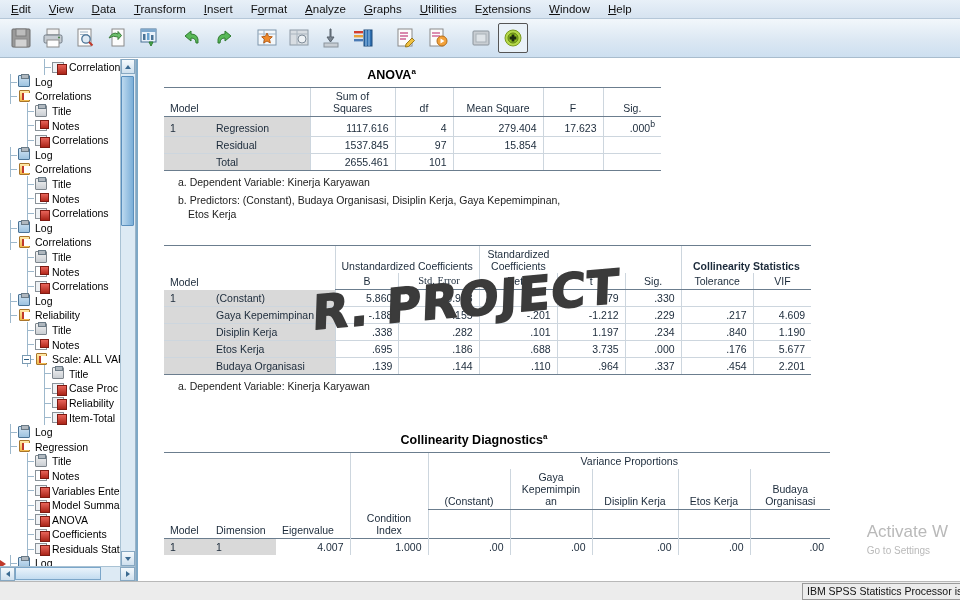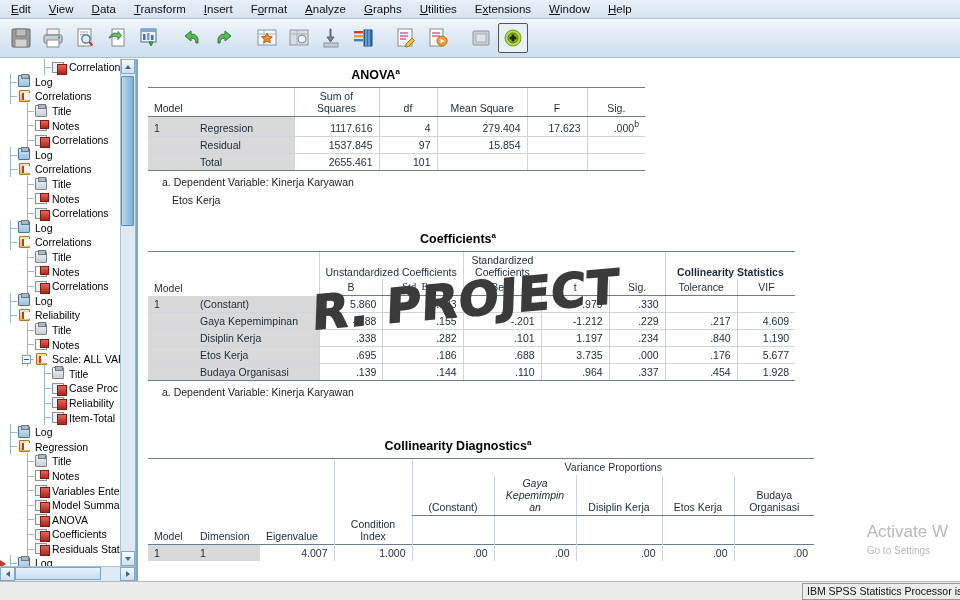--- a/index.html
+++ b/index.html
@@ -213,21 +213,21 @@
   
   .content-pane {
     flex:1; position:relative; overflow:hidden;
     background:#ffffff;
     border-left:2px solid #7fa8c6;
   }
   .content-inner {
     position:absolute; top:0; left:0;
     width:100%; height:100%;
     overflow:hidden;
-    padding:8px 0 0 0;
+    padding:8px 0 0 16px;
   }
 
   
   .tbl-block { margin-left:8px; margin-bottom:4px; }
   .tbl-title {
     text-align:center; font-weight:bold; font-size:12.5px;
     color:#000; margin-bottom:5px;
   }
   .tbl-title sup { font-size:8px; font-weight:bold; }
   table.spss {
@@ -821,30 +821,28 @@
                   <td class="num vline lastline">2655.461</td>
                   <td class="num vline lastline">101</td>
                   <td class="num vline lastline"></td>
                   <td class="num vline lastline"></td>
                   <td class="num vline lastline"></td>
                 </tr>
               </tbody>
           </table>
           <div class="footnote" style="margin-left:14px;">a. Dependent Variable: Kinerja Karyawan</div>
           <div class="footnote" style="margin-left:14px;">
+            <span>b. Predictors: (Constant), Budaya Organisasi, Disiplin Kerja, Gaya Kepemimpinan,</span>
             <span class="cont">Etos Kerja</span>
           </div>
         </div>
 
         <div class="spacer20"></div>
 
         <div class="tbl-block" style="margin-left:10px;">
-          <div class="tbl-title" style="width:620px;">
-            <span>Coefficients</span><sup>a</sup>
-          </div>
           <table class="spss">
             <tbody>
                 <tr>
               <td class="hdr-top" style="width:46px;" rowspan="2">
                 <div style="margin-top:22px;">Model</div>
               </td>
               <td class="hdr-top" style="width:125px;" rowspan="2"></td>
               <td class="hdr-top hcell vline" colspan="2" style="padding-bottom:1px;">Unstandardized Coefficients</td>
               <td class="hdr-top hcell vline" style="padding-bottom:1px;width:78px;">
                 <span>Standardized</span><br>
@@ -911,21 +909,21 @@
                 </tr>
                 <tr>
                   <td class="modelcell lastline"></td>
                   <td class="rowhdr lastline">Budaya Organisasi</td>
                   <td class="num vline lastline">.139</td>
                   <td class="num vline lastline">.144</td>
                   <td class="num vline lastline">.110</td>
                   <td class="num vline lastline">.964</td>
                   <td class="num vline lastline">.337</td>
                   <td class="num vline lastline">.454</td>
-                  <td class="num vline lastline">1.928</td>
+                  <td class="num vline lastline">2.201</td>
                 </tr>
               </tbody>
           </table>
           <div class="footnote" style="margin-left:14px;">a. Dependent Variable: Kinerja Karyawan</div>
         </div>
 
         <div class="spacer34"></div>
 
         <div class="tbl-block" style="margin-left:10px;">
           <div class="tbl-title" style="width:620px;">
@@ -935,21 +933,21 @@
             <tbody>
                 <tr>
               <td class="hdr-top" style="width:46px;" rowspan="2"></td>
               <td class="hdr-top" style="width:66px;" rowspan="2"></td>
               <td class="hdr-top" style="width:74px;" rowspan="2"></td>
               <td class="hdr-top vline" style="width:78px;" rowspan="2"></td>
               <td class="hdr-top hcell vline" colspan="5" style="padding-bottom:2px;">Variance Proportions</td>
             </tr>
             <tr>
               <td class="hdr-bot hcell vline" style="width:82px;">(Constant)</td>
-              <td class="hdr-bot hcell vline" style="width:82px;font-style:italic;">
+              <td class="hdr-bot hcell vline" style="width:82px;">
                 <span>Gaya</span><br>
                 <span>Kepemimpin</span><br>
                 <span>an</span>
               </td>
               <td class="hdr-bot hcell vline" style="width:86px;">Disiplin Kerja</td>
               <td class="hdr-bot hcell vline" style="width:72px;">Etos Kerja</td>
               <td class="hdr-bot hcell vline" style="width:80px;">
                 <span>Budaya</span><br>
                 <span>Organisasi</span>
               </td>

